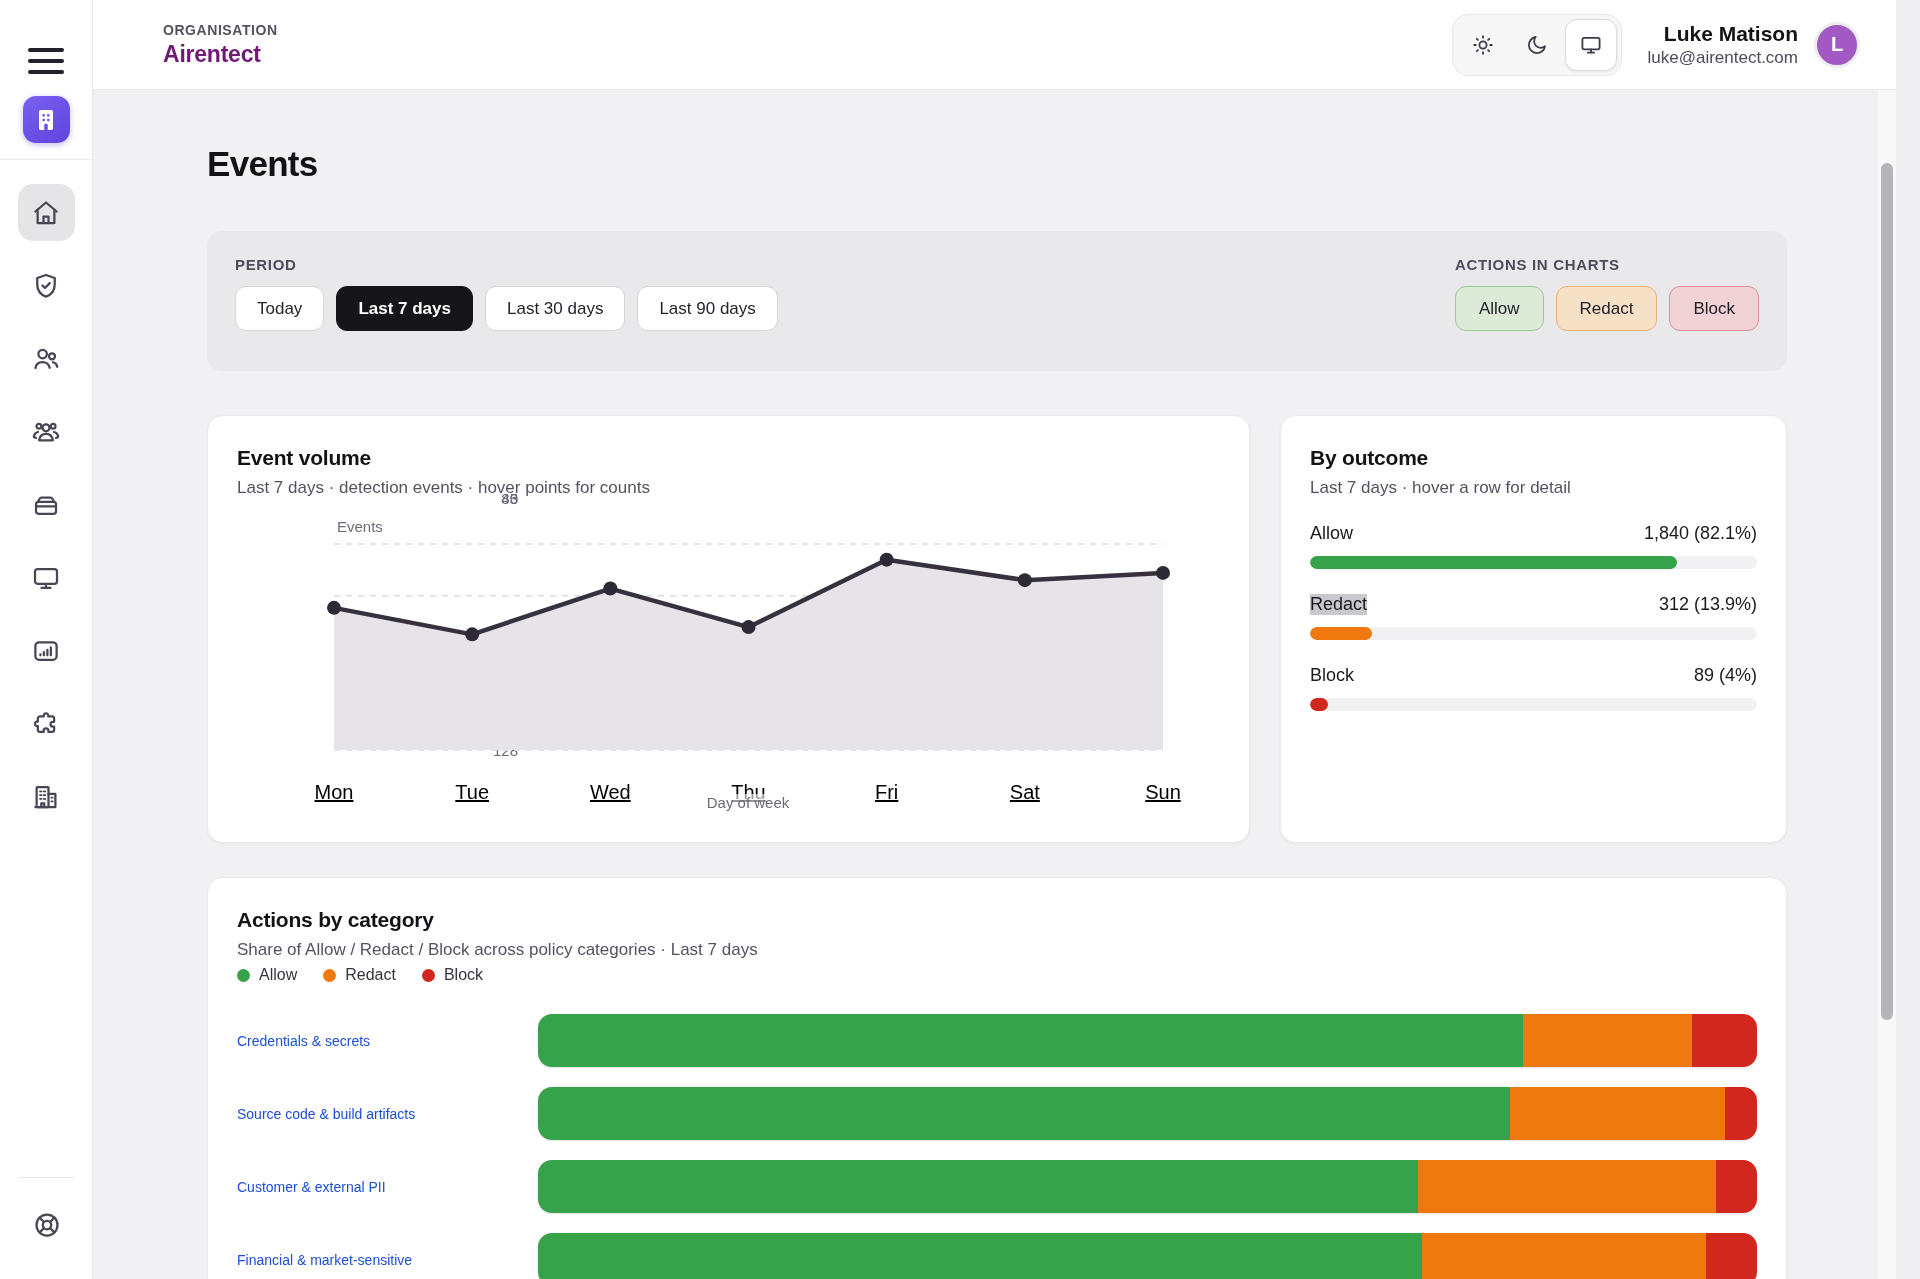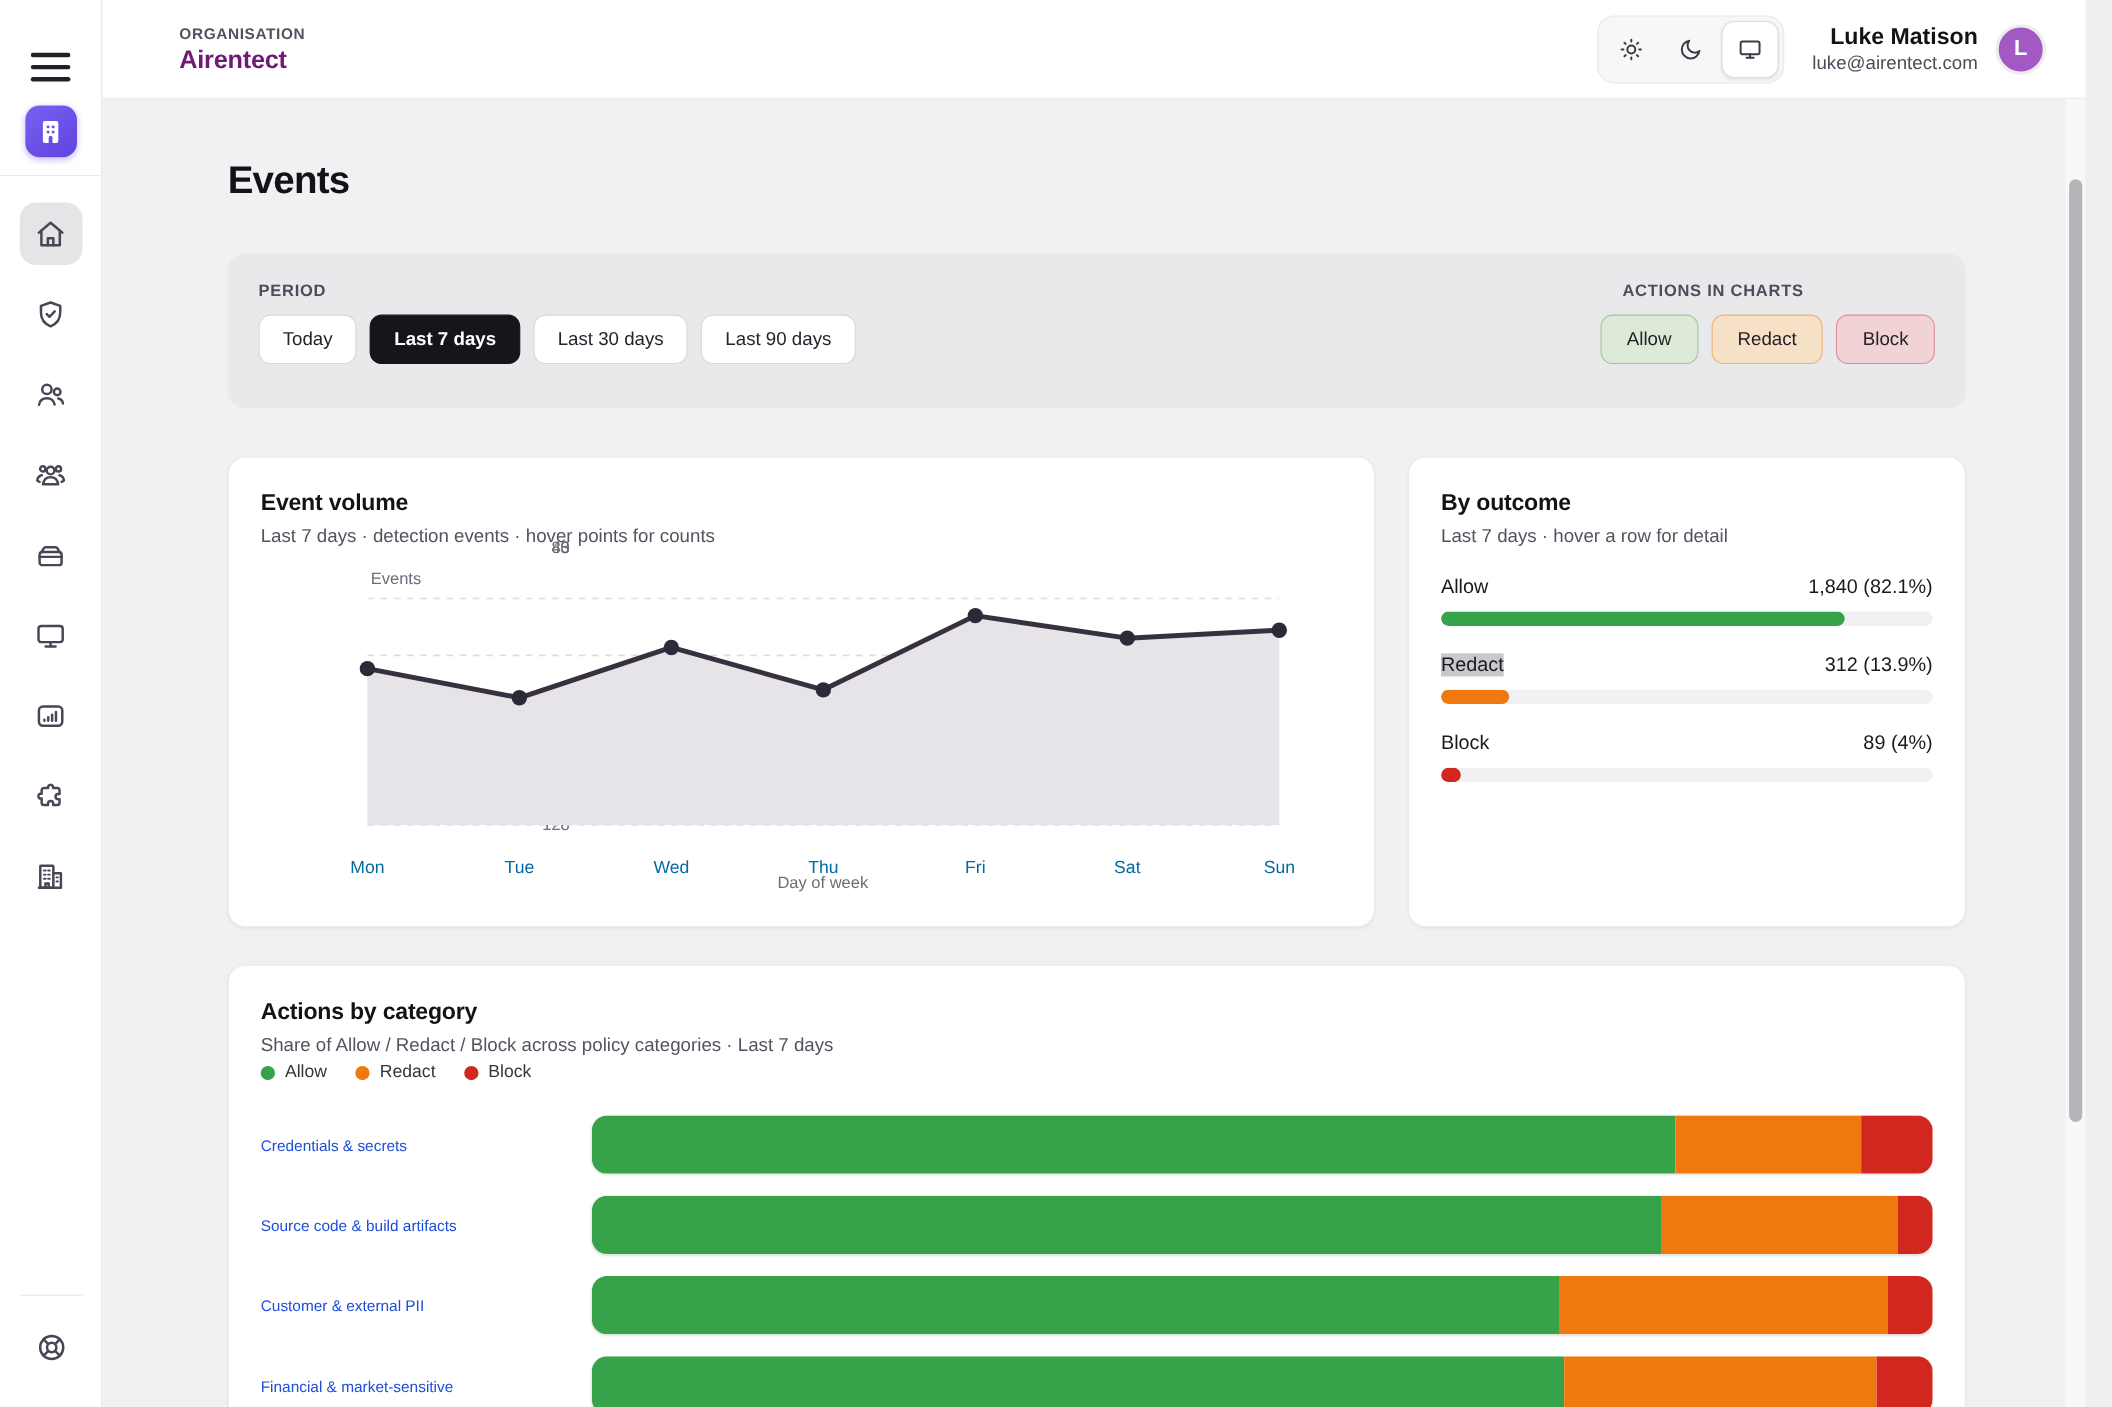--- a/index.html
+++ b/index.html
@@ -41,38 +41,38 @@
 
   
   .content { flex:1; background:#f1f0f2; padding:0 109px 0 114px; overflow:hidden; }
   .page-title { margin-top:54px; font-size:35px; font-weight:600; letter-spacing:-0.02em; color:#131216; }
 
   .filter-panel { margin-top:47px; width:1580px; height:140px; background:#e9e8eb; border-radius:15px; padding:25px 28px; display:flex; justify-content:space-between; }
   .filter-group .flabel { font-size:15px; font-weight:700; letter-spacing:.045em; color:#504b5a; }
   .filter-group .frow { margin-top:13px; display:flex; gap:12px; }
   .pill-btn { height:45px; padding:12px 21px; border-radius:11px; background:#ffffff; border:1px solid #d7d6da; font-family:inherit; font-size:17px; font-weight:500; color:#26232c; cursor:pointer; }
   .pill-btn.active { background:#161519; border-color:#161519; color:#ffffff; font-weight:600; }
-  .filter-group.right .flabel { text-align:left;margin-left:20px; }
+  .filter-group.right .flabel { text-align:left; }
   .chip-btn { height:45px; padding:0 23px; border-radius:11px; font-family:inherit; font-size:17px; font-weight:500; color:#242028; cursor:pointer; border:1px solid; }
 
   .cards-row { margin-top:44px; display:flex; gap:30px; }
   .card { background:#ffffff; border:1px solid #eceaee; border-radius:16px; box-shadow:0 1px 3px rgba(20,18,24,.05); }
   .card-title { font-size:21px; font-weight:700; color:#131216; letter-spacing:-0.01em; }
   .card-sub { margin-top:8px; font-size:17px; color:#56515f; }
 
   
   .card.volume { width:1043px; height:428px; padding:30px 29px; position:relative; }
   .plot-wrap { position:absolute; left:126px; top:128px; width:829px; height:206px; }
   .plot-wrap svg { position:absolute; left:0; top:0; overflow:visible; }
   .y-axis-name { position:absolute; left:129px; top:102px; font-size:15px; color:#6e6a77; }
   .ytick { position:absolute; right:731px; width:60px; text-align:right; font-size:15px; color:#6e6a77; transform:translateY(-50%); }
   .ytick:nth-child(1){ top:128px; } .ytick:nth-child(2){ top:180px; } .ytick:nth-child(3){ top:232px; }
   .ytick:nth-child(4){ top:283px; } .ytick:nth-child(5){ top:334px; }
   .x-labels { position:absolute; left:126px; top:365px; width:829px; height:20px; }
-  .xlabel { position:absolute; transform:translateX(-50%); font-size:16px; color:#0369a1; white-space:nowrap; }
+  .xlabel { position:absolute; transform:translateX(-50%); font-size:20px; color:#000000; white-space:nowrap;text-decoration:underline; }
   .xlabel:nth-child(1){left:0;} .xlabel:nth-child(2){left:16.667%;} .xlabel:nth-child(3){left:33.333%;}
   .xlabel:nth-child(4){left:50%;} .xlabel:nth-child(5){left:66.667%;} .xlabel:nth-child(6){left:83.333%;}
   .xlabel:nth-child(7){left:100%;}
   .x-axis-name { position:absolute; left:540px; top:378px; transform:translateX(-50%); font-size:15px; color:#6e6a77; background:rgba(255,255,255,.6); padding:0 3px; }
   .gridline { stroke:#dedce2; stroke-width:1.4; stroke-dasharray:6 6; }
   .area { fill:#e6e4e8; }
   .vline { fill:none; stroke:#37313f; stroke-width:4.5; stroke-linejoin:round; stroke-linecap:round; }
   .dot { fill:#2e2936; }
 
   

